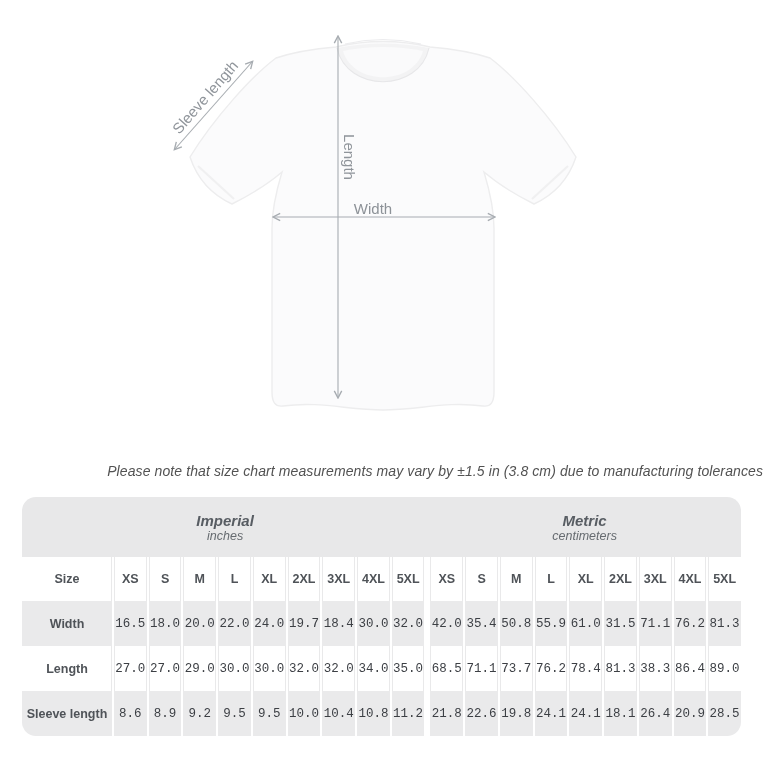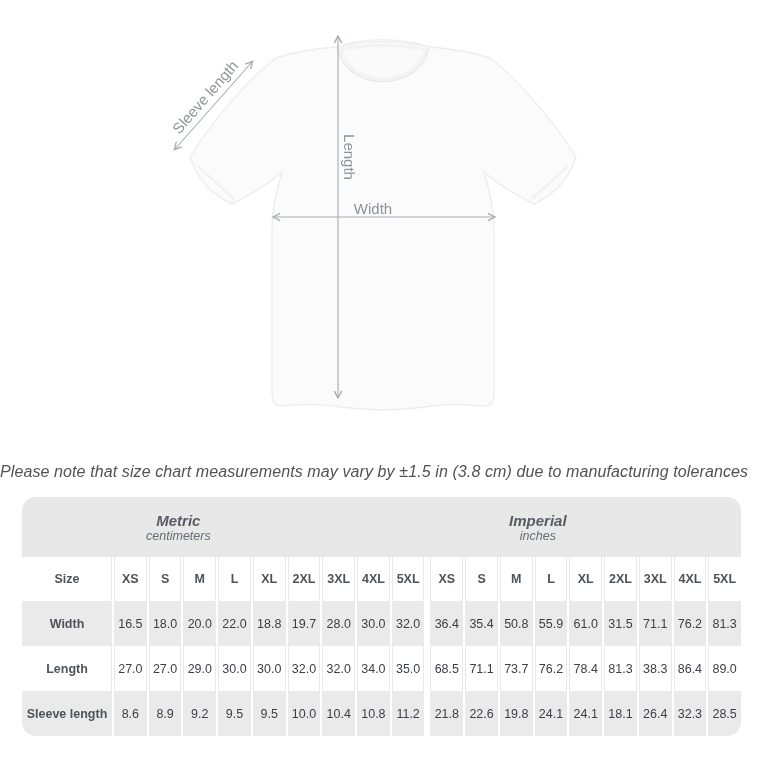--- a/index.html
+++ b/index.html
@@ -10,23 +10,23 @@
     overflow:hidden;
     font-family:"Liberation Sans", sans-serif;
   }
   
   .diagram{
     position:absolute;top:0;left:0;width:763px;height:452px;
   }
   
   .note{
     position:absolute;top:463px;left:0;width:763px;
-    text-align:left;
+    text-align:right;
     font-style:italic;
-    font-size:16px;
+    font-size:14px;
     color:#525252;
     letter-spacing:.1px;
   }
   
   .size-table{
     position:absolute;top:497px;left:22px;
     width:719px;height:239px;
     border-radius:14px;
     overflow:hidden;
     font-size:12.5px;
@@ -63,21 +63,21 @@
   .cell{
     display:flex;align-items:center;justify-content:center;
     background:transparent;
     white-space:nowrap;
   }
   .trow.gray .cell{background:#eaeaeb;}
   .trow.white .cell{box-shadow:inset 1px 0 0 #e9e9ea, inset -1px 0 0 #e9e9ea;}
   .trow.white .cell:first-child{box-shadow:inset -1px 0 0 #e9e9ea;}
   .trow.white .cell:last-child{box-shadow:inset 1px 0 0 #e9e9ea;}
   .cell.lbl,.cell.hdr{font-weight:700;color:#4f5358;}
-  .cell.val{color:#3c3f44;}
+  .cell.val{color:#3c3f44;font-family:Liberation Mono, monospace;}
   .spacer{background:transparent;}
 </style>
 </head>
 <body>
 
 <svg class="diagram" viewBox="0 0 763 452" xmlns="http://www.w3.org/2000/svg">
   <defs>
     <marker id="ah" viewBox="0 0 8 8" refX="6.2" refY="4" markerWidth="9" markerHeight="9" orient="auto-start-reverse">
       <path d="M1.2 1 L7 4 L1.2 7" fill="none" stroke="#a7acb1" stroke-width="1.1"></path>
     </marker>
@@ -118,27 +118,27 @@
 
   <text x="205" y="97" transform="rotate(-49 205 97)" text-anchor="middle" dominant-baseline="central" font-size="15" fill="#90959b">Sleeve length</text>
   <text x="349" y="157" transform="rotate(90 349 157)" text-anchor="middle" dominant-baseline="central" font-size="15" fill="#90959b">Length</text>
   <text x="373" y="208" text-anchor="middle" dominant-baseline="central" font-size="15" fill="#8d9298">Width</text>
 </svg>
 
 <div class="note">Please note that size chart measurements may vary by ±1.5 in (3.8 cm) due to manufacturing tolerances</div>
 
 <div class="size-table">
   <div class="band">
+    <div class="band-group imperial">
+      <div class="band-title">Imperial</div>
+      <div class="band-sub">inches</div>
+    </div>
     <div class="band-group metric">
       <div class="band-title">Metric</div>
       <div class="band-sub">centimeters</div>
-    </div>
-    <div class="band-group imperial">
-      <div class="band-title">Imperial</div>
-      <div class="band-sub">inches</div>
     </div>
   </div>
   <div id="table-rows">
       <div class="trow white head">
         <div class="cell lbl">Size</div>
         <div class="cell hdr">XS</div>
         <div class="cell hdr">S</div>
         <div class="cell hdr">M</div>
         <div class="cell hdr">L</div>
         <div class="cell hdr">XL</div>
@@ -156,27 +156,27 @@
         <div class="cell hdr">3XL</div>
         <div class="cell hdr">4XL</div>
         <div class="cell hdr">5XL</div>
       </div>
       <div class="trow gray">
         <div class="cell lbl">Width</div>
         <div class="cell val">16.5</div>
         <div class="cell val">18.0</div>
         <div class="cell val">20.0</div>
         <div class="cell val">22.0</div>
-        <div class="cell val">18.8</div>
+        <div class="cell val">24.0</div>
         <div class="cell val">19.7</div>
-        <div class="cell val">28.0</div>
+        <div class="cell val">18.4</div>
         <div class="cell val">30.0</div>
         <div class="cell val">32.0</div>
         <div class="spacer"></div>
-        <div class="cell val">36.4</div>
+        <div class="cell val">42.0</div>
         <div class="cell val">35.4</div>
         <div class="cell val">50.8</div>
         <div class="cell val">55.9</div>
         <div class="cell val">61.0</div>
         <div class="cell val">31.5</div>
         <div class="cell val">71.1</div>
         <div class="cell val">76.2</div>
         <div class="cell val">81.3</div>
       </div>
       <div class="trow white">
@@ -213,17 +213,17 @@
         <div class="cell val">10.8</div>
         <div class="cell val">11.2</div>
         <div class="spacer"></div>
         <div class="cell val">21.8</div>
         <div class="cell val">22.6</div>
         <div class="cell val">19.8</div>
         <div class="cell val">24.1</div>
         <div class="cell val">24.1</div>
         <div class="cell val">18.1</div>
         <div class="cell val">26.4</div>
-        <div class="cell val">32.3</div>
+        <div class="cell val">20.9</div>
         <div class="cell val">28.5</div>
       </div>
     </div>
 </div>
 
 </body></html>

